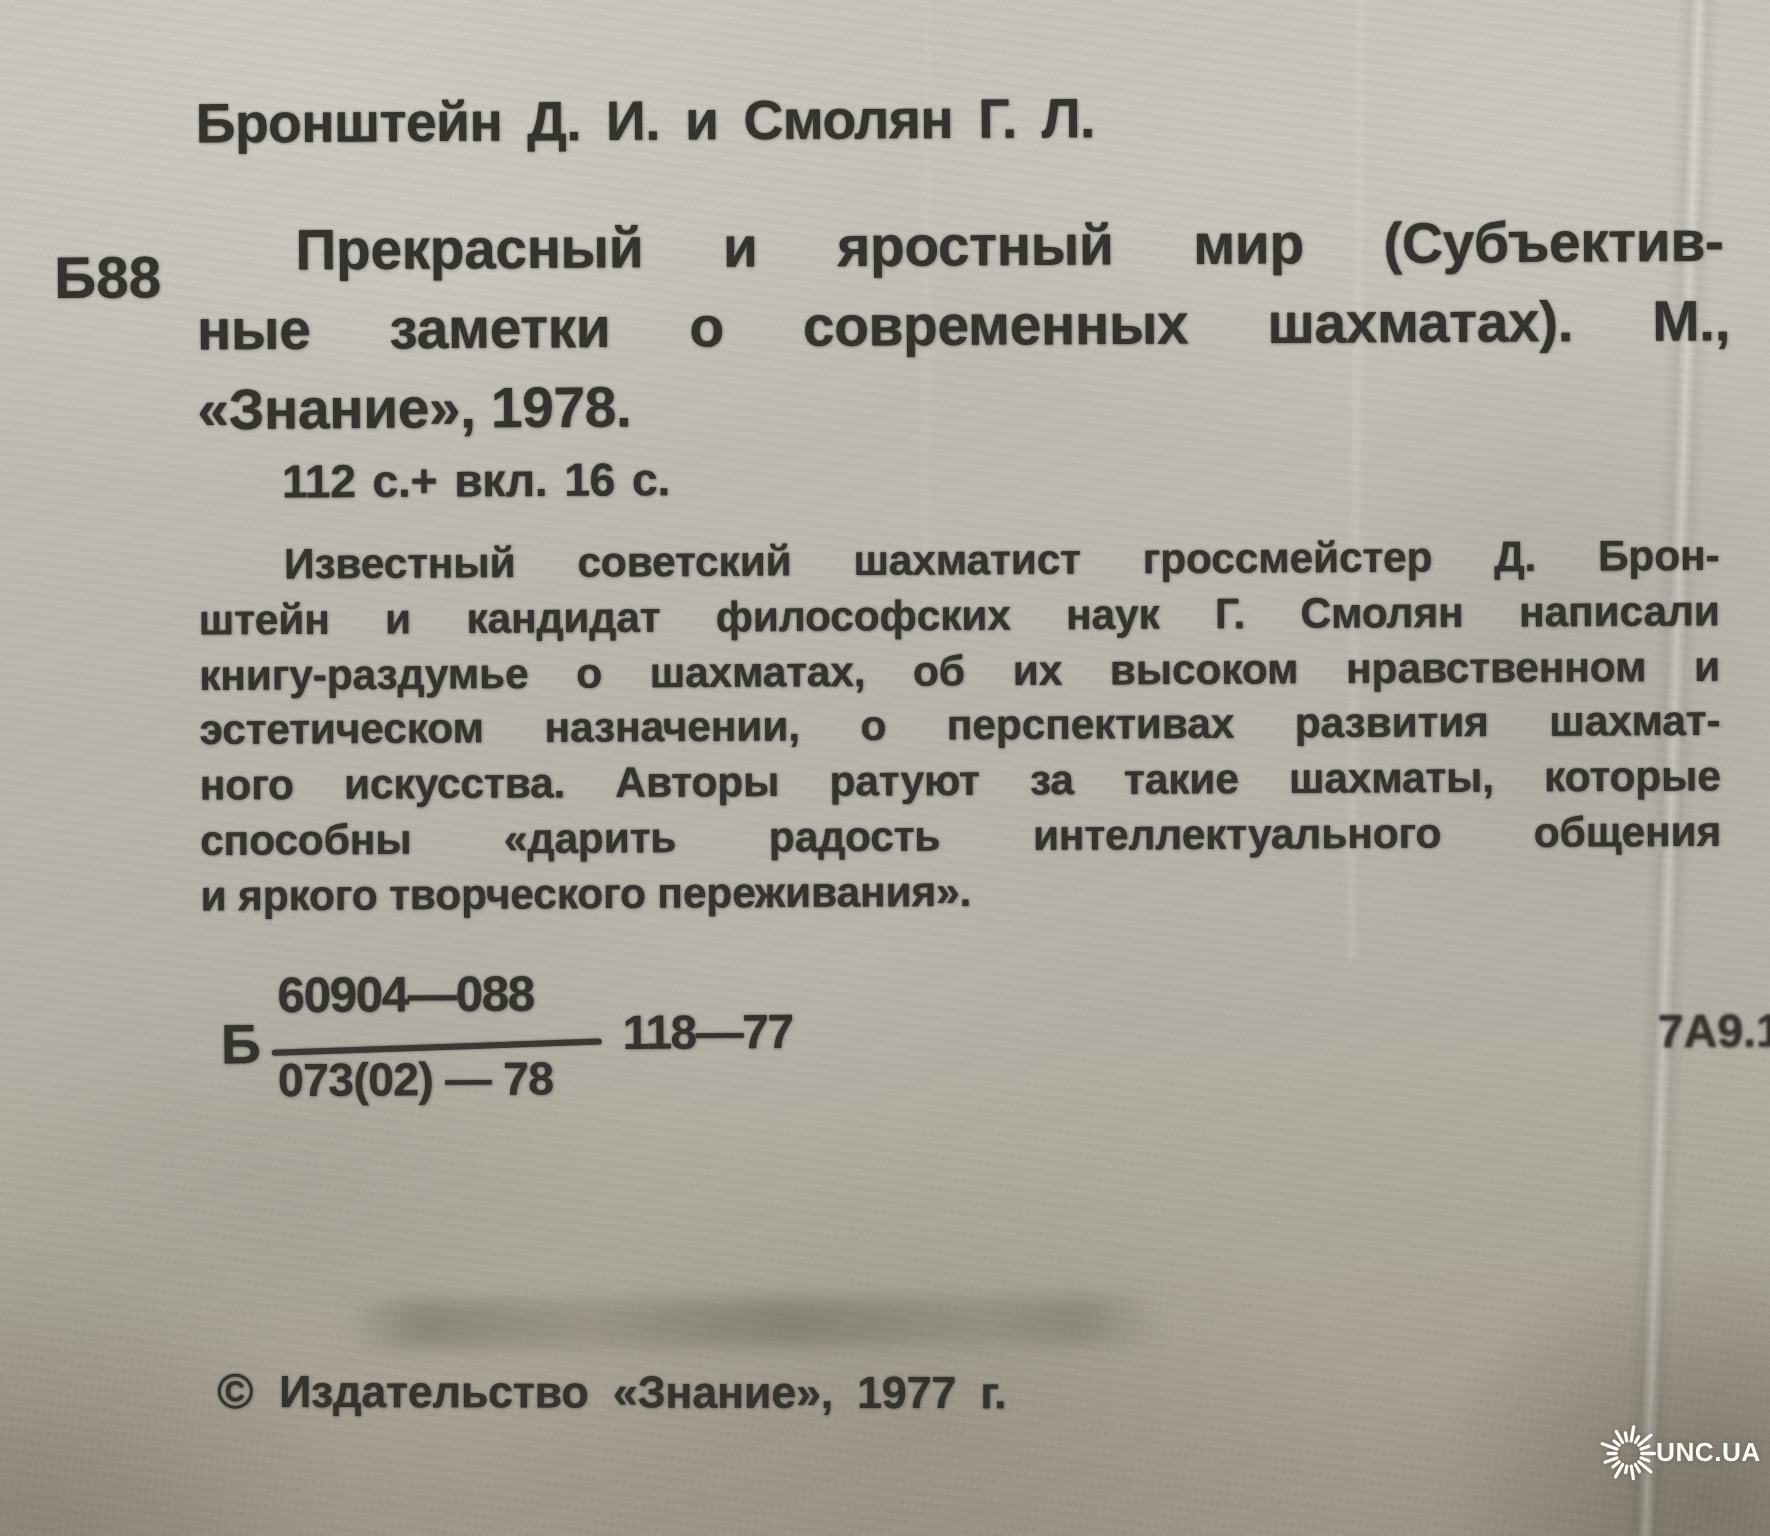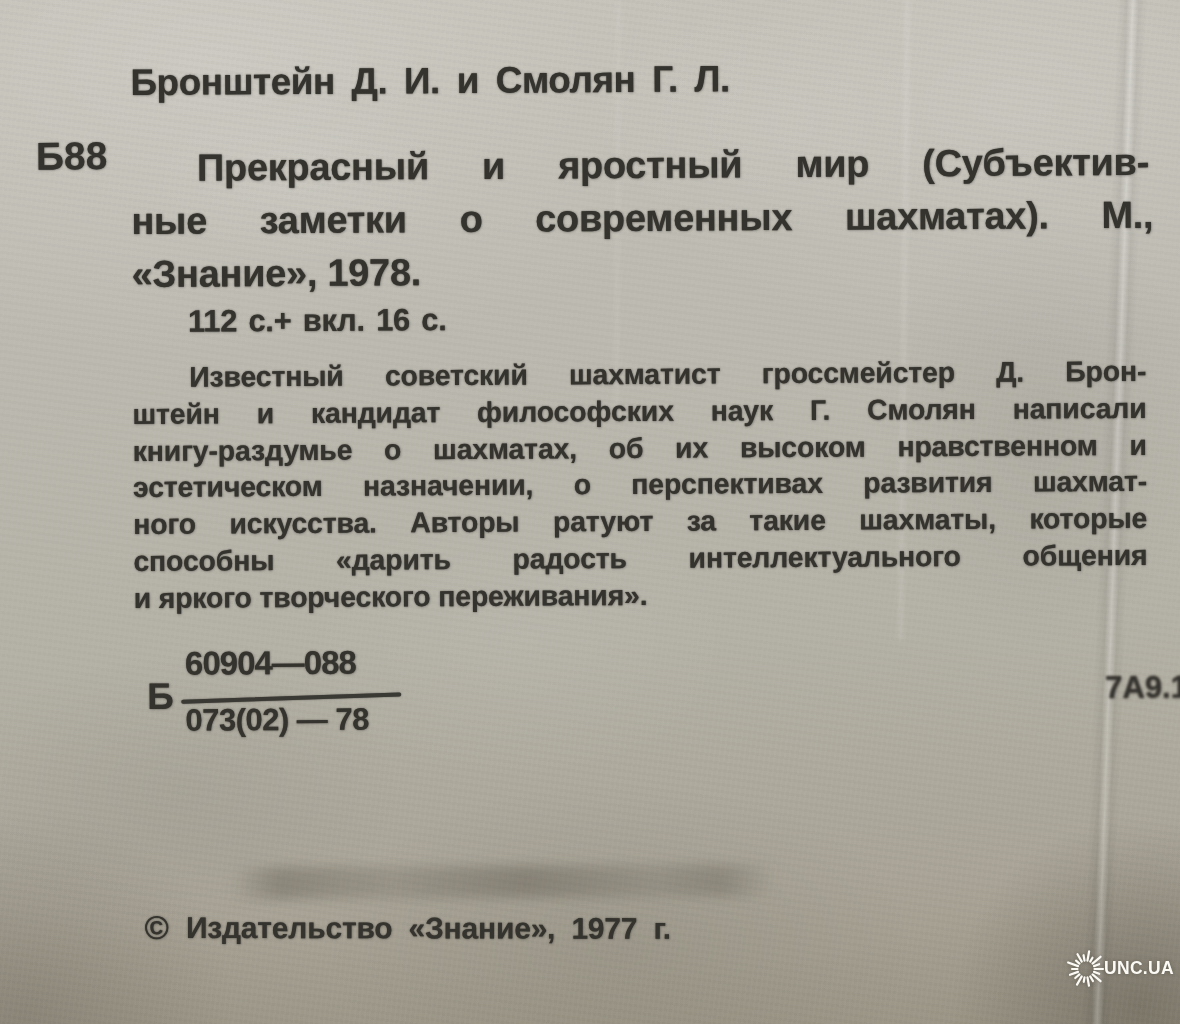--- a/index.html
+++ b/index.html
@@ -32,21 +32,21 @@
   .streak.s1{left:902px;top:0;width:4px;height:640px;opacity:.14;transform:rotate(.6deg);}
   .streak.s2{left:616px;top:0;width:3px;height:420px;opacity:.10;transform:rotate(.3deg);}
   .crease{position:absolute;left:1118px;top:-20px;width:30px;height:1080px;pointer-events:none;
     transform:rotate(2deg);transform-origin:center top;
     background:linear-gradient(90deg, rgba(0,0,0,0) 0%, rgba(0,0,0,0.06) 32%, rgba(255,255,255,0.22) 52%, rgba(0,0,0,0.05) 72%, rgba(0,0,0,0) 100%);}
   .print{position:absolute;inset:0;color:#35332e;font-weight:700;
     transform:rotate(-0.35deg);transform-origin:140px 500px;
     text-shadow:0 0 1.4px rgba(48,46,42,0.75), 0.6px 0.6px 2.6px rgba(48,46,42,0.28);}
   .line{position:absolute;white-space:nowrap;}
   .authors{left:133px;top:62px;font-size:37px;letter-spacing:-0.5px;word-spacing:7px;}
-  .idx{left:38px;top:134px;font-size:39px;}
+  .idx{left:38px;top:164px;font-size:39px;}
   .tl{position:absolute;font-size:38px;letter-spacing:-0.3px;text-align:justify;text-align-last:justify;}
   .t0{left:199px;top:147px;width:952px;}
   .t1{left:133px;top:200px;width:1022px;}
   .t2{left:133px;top:253px;width:auto;text-align:left;text-align-last:left;white-space:nowrap;}
   .collation{left:189px;top:304px;font-size:31px;letter-spacing:-0.3px;word-spacing:3px;}
   .annot{position:absolute;left:133px;top:359px;width:1014px;font-size:28.5px;letter-spacing:-0.2px;}
   .a-line{text-align:justify;text-align-last:justify;line-height:36.8px;height:36.8px;overflow:visible;}
   .a-first{margin-left:57px;}
   .a-last{text-align-last:left;}
   .cat-letter{left:146px;top:676px;font-size:37px;}
@@ -95,20 +95,21 @@
       <div class="a-line">эстетическом назначении, о перспективах развития шахмат-</div>
       <div class="a-line">ного искусства. Авторы ратуют за такие шахматы, которые</div>
       <div class="a-line">способны «дарить радость интеллектуального общения</div>
       <div class="a-line a-last">и яркого творческого переживания».</div>
     </div>
 
     <div class="line cat-letter">Б</div>
     <div class="line cat-num">60904—088</div>
     <div class="cat-bar"></div>
     <div class="line cat-den">073(02) — 78</div>
+    <div class="line cat-order">118—77</div>
     <div class="line cat-class">7А9.1</div>
 
     <div class="ghost"></div>
 
     <div class="line copy">
       <span class="copy-sym">©</span><span class="copy-text">Издательство «Знание», 1977 г.</span>
     </div>
   </div>
 
   <div class="watermark">

